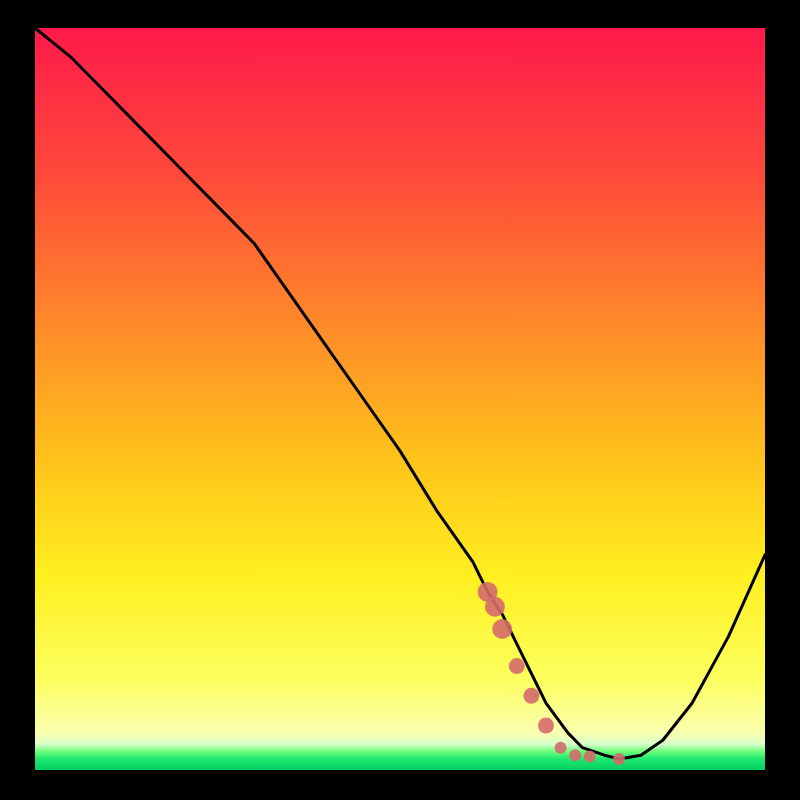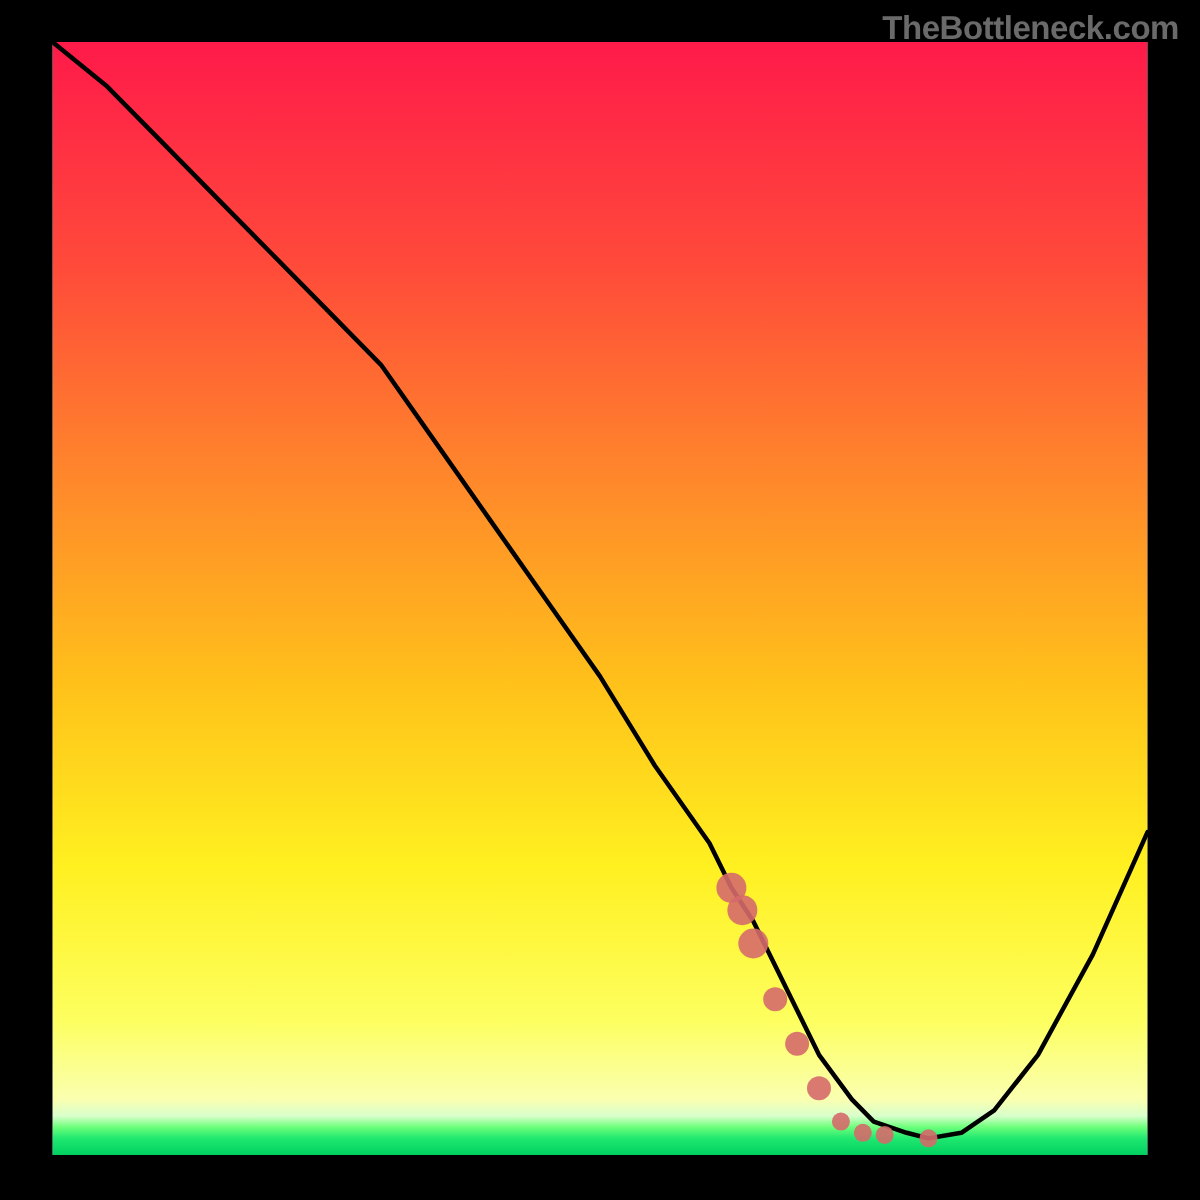--- a/index.html
+++ b/index.html
@@ -65,14 +65,13 @@
         <circle cx="502.2" cy="629.0" r="10" fill="#d56a6a" fill-opacity="0.9"></circle>
         <circle cx="516.8" cy="666.1" r="8" fill="#d56a6a" fill-opacity="0.9"></circle>
         <circle cx="531.4" cy="695.8" r="8" fill="#d56a6a" fill-opacity="0.9"></circle>
         <circle cx="546.0" cy="725.5" r="8" fill="#d56a6a" fill-opacity="0.9"></circle>
         <circle cx="560.6" cy="747.7" r="6" fill="#d56a6a" fill-opacity="0.9"></circle>
         <circle cx="575.2" cy="755.2" r="6" fill="#d56a6a" fill-opacity="0.9"></circle>
         <circle cx="589.8" cy="756.6" r="6" fill="#d56a6a" fill-opacity="0.9"></circle>
         <circle cx="619.0" cy="758.9" r="6" fill="#d56a6a" fill-opacity="0.9"></circle>
       </g>
     </svg>
-  <div class="watermark">TheBottleneck.com</div>
 </div>
 
 </body></html>

